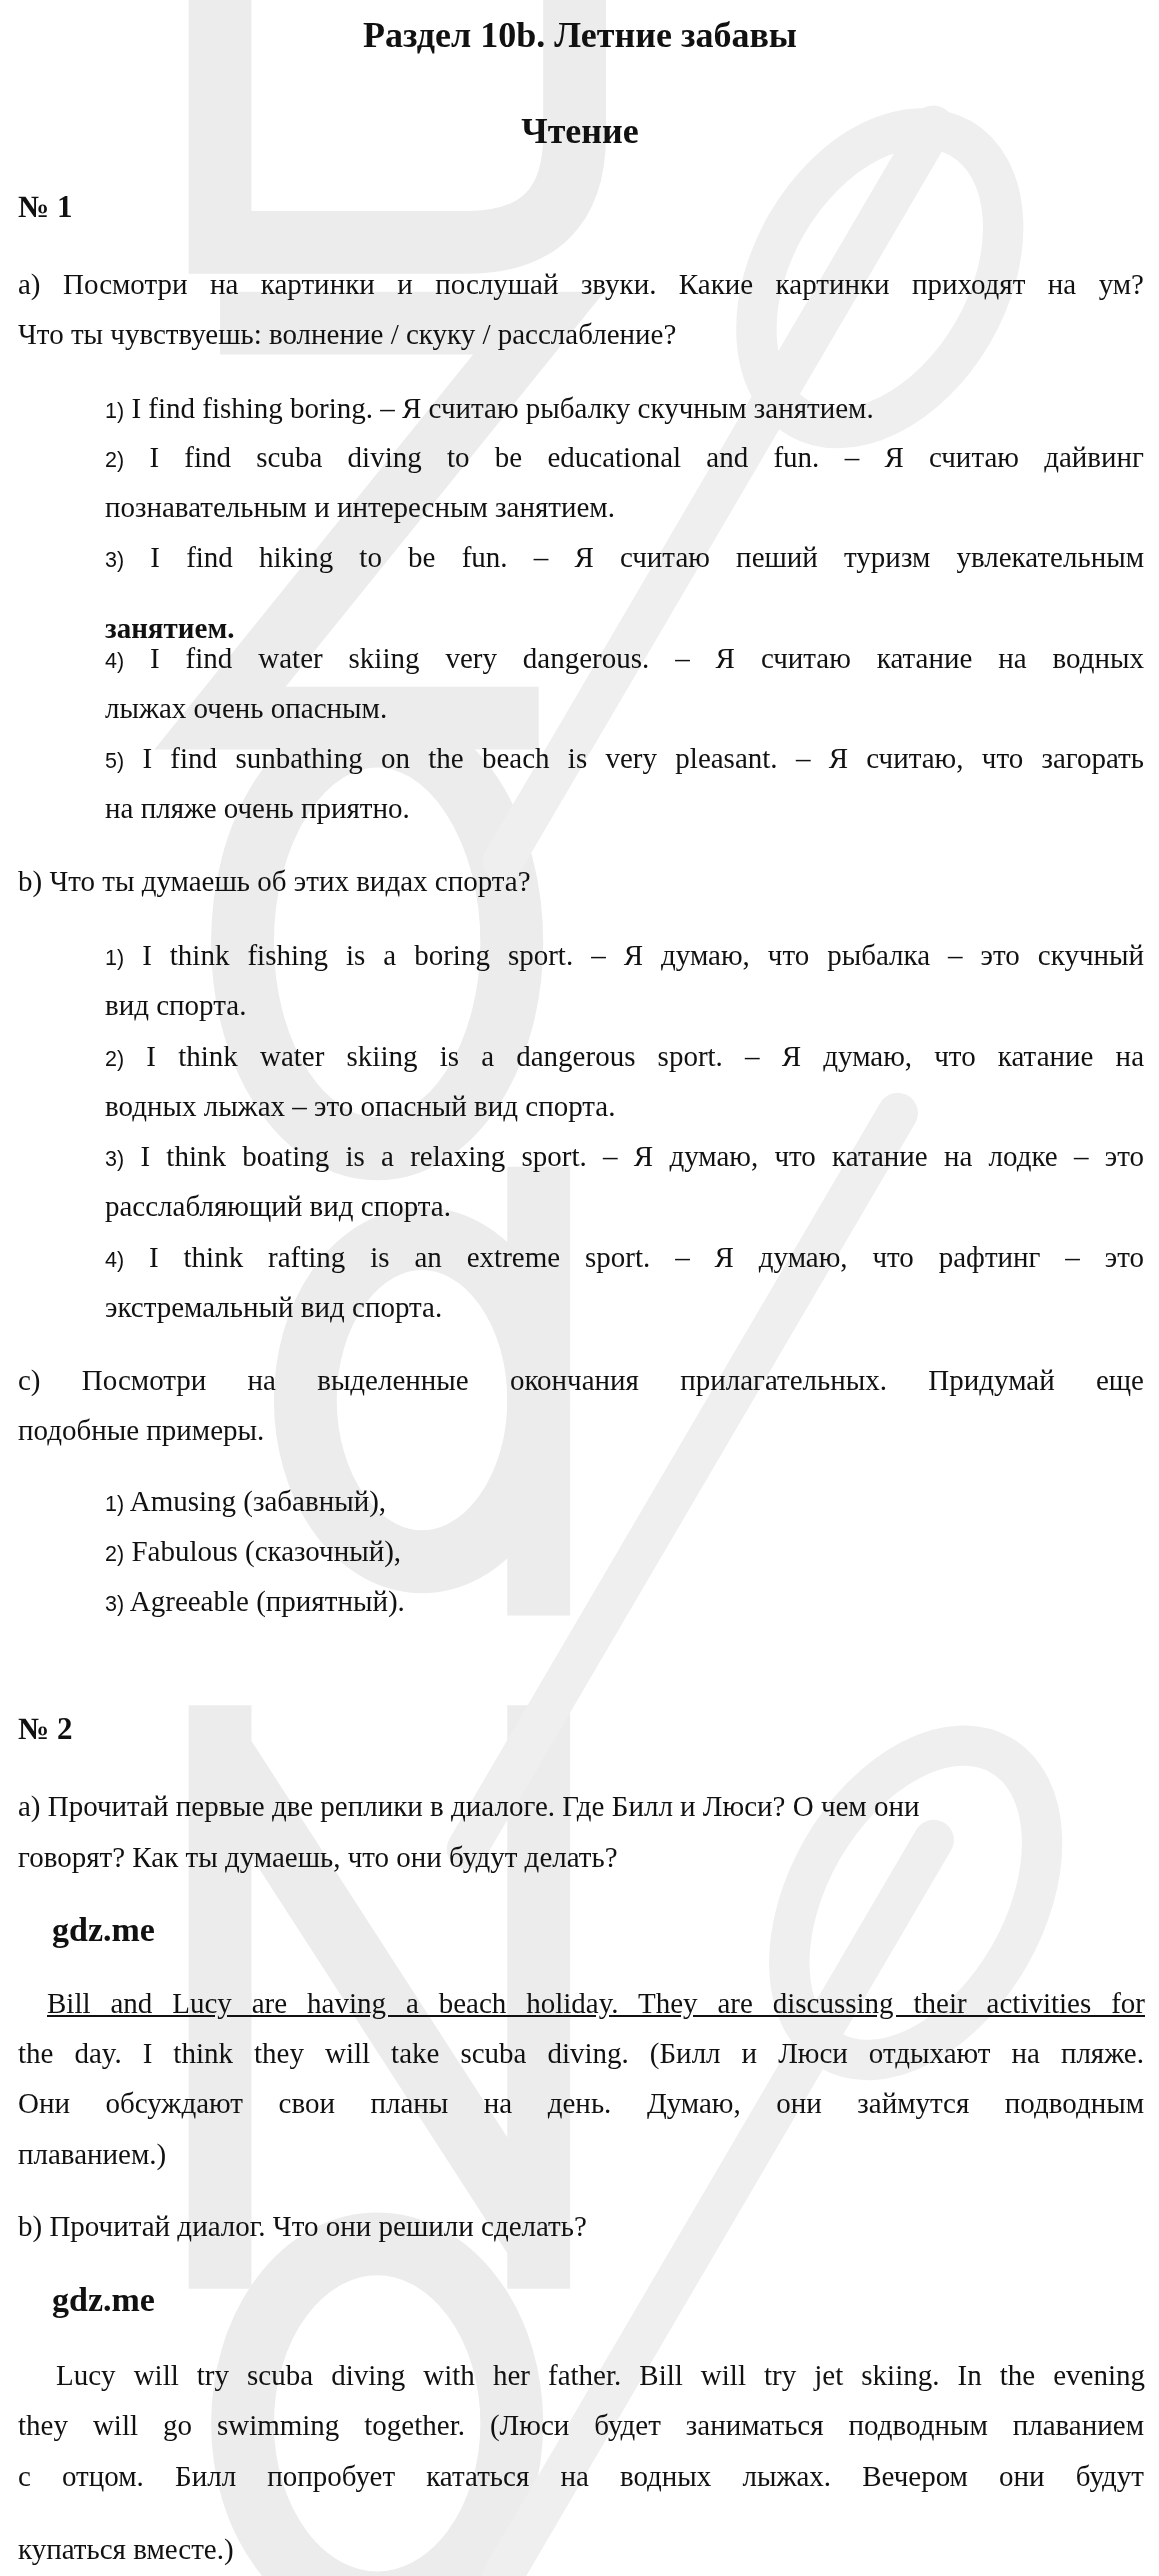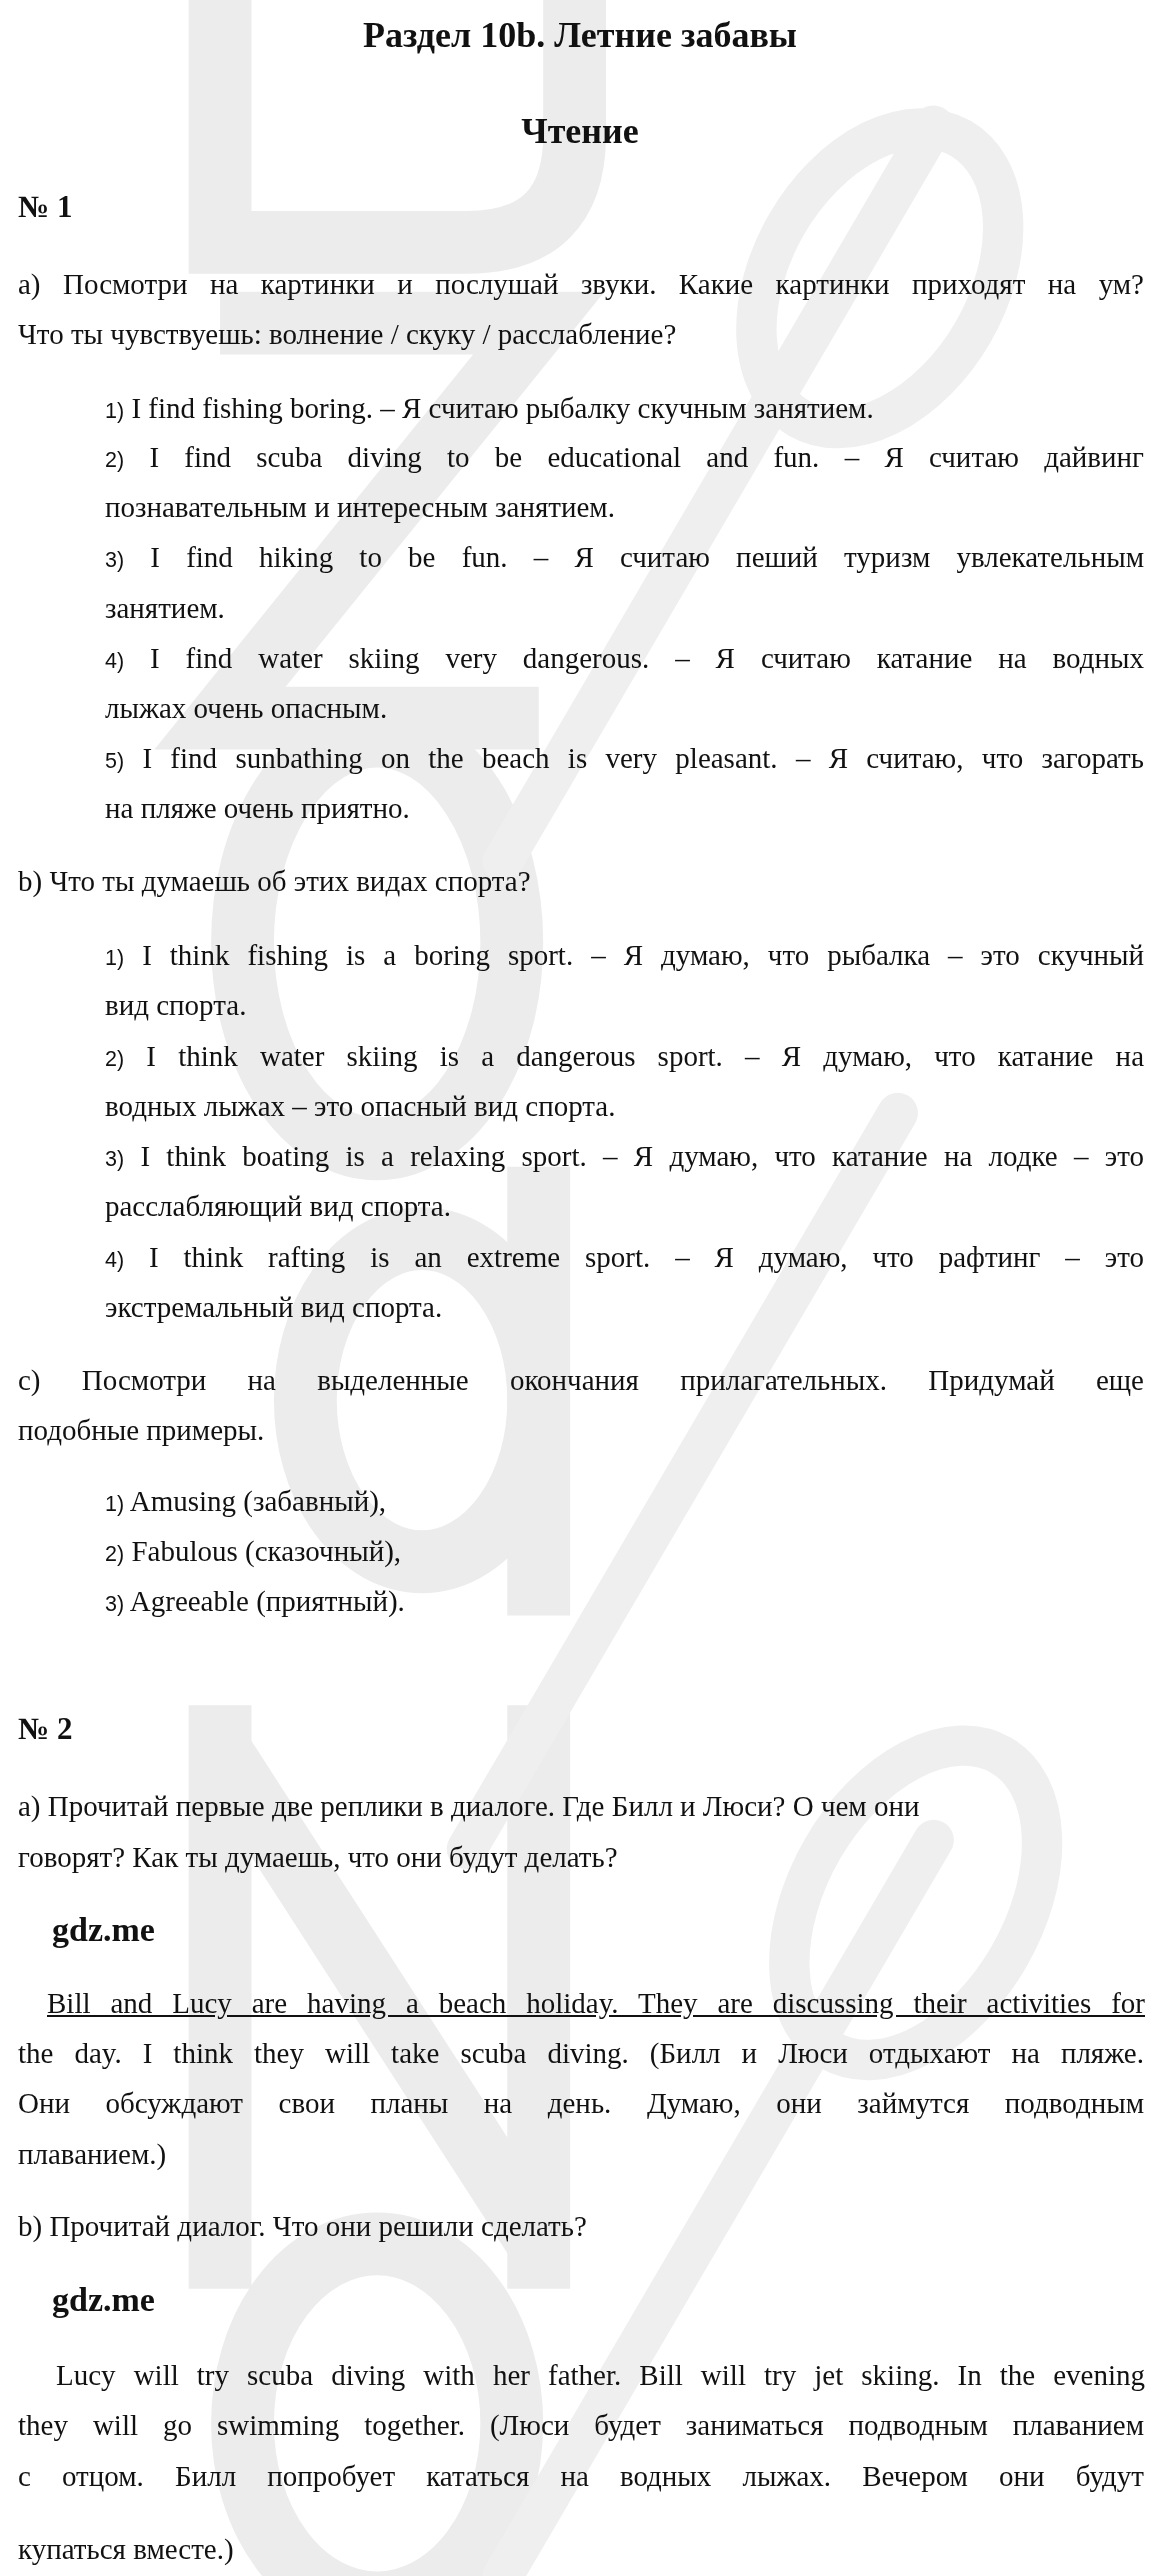--- a/index.html
+++ b/index.html
@@ -54,21 +54,21 @@
 
   <div class="abs line full just" style="top:266px;">а) Посмотри на картинки и послушай звуки. Какие картинки приходят на ум?</div>
   <div class="abs line full" style="top:316px;">Что ты чувствуешь: волнение / скуку / расслабление?</div>
 
   <div class="abs line ind" style="top:390px;"><span class="lbl">1)</span> <span>I find fishing boring. – Я  считаю рыбалку скучным занятием.</span></div>
 
   <div class="abs line ind just" style="top:439px;"><span class="lbl">2)</span> <span>I find scuba diving to be educational and fun. – Я считаю дайвинг</span></div>
   <div class="abs line ind" style="top:489px;">познавательным и интересным занятием.</div>
 
   <div class="abs line ind just" style="top:539px;"><span class="lbl">3)</span> <span>I find hiking to be fun. – Я считаю пеший туризм увлекательным</span></div>
-  <div class="abs line ind" style="top:590px;">занятием.</div>
+  <div class="abs line ind" style="top:610px;font-weight:bold;">занятием.</div>
 
   <div class="abs line ind just" style="top:640px;"><span class="lbl">4)</span> <span>I find water skiing very dangerous. – Я считаю катание на водных</span></div>
   <div class="abs line ind" style="top:690px;">лыжах очень опасным.</div>
 
   <div class="abs line ind just" style="top:740px;"><span class="lbl">5)</span> <span>I find sunbathing on the beach is very pleasant. – Я считаю, что загорать</span></div>
   <div class="abs line ind" style="top:790px;">на пляже очень приятно.</div>
 
   <div class="abs line full" style="top:863px;">b) Что ты думаешь об этих видах спорта?</div>
 
   <div class="abs line ind just" style="top:937px;"><span class="lbl">1)</span> <span>I think fishing is a boring sport. – Я думаю, что рыбалка – это скучный</span></div>

